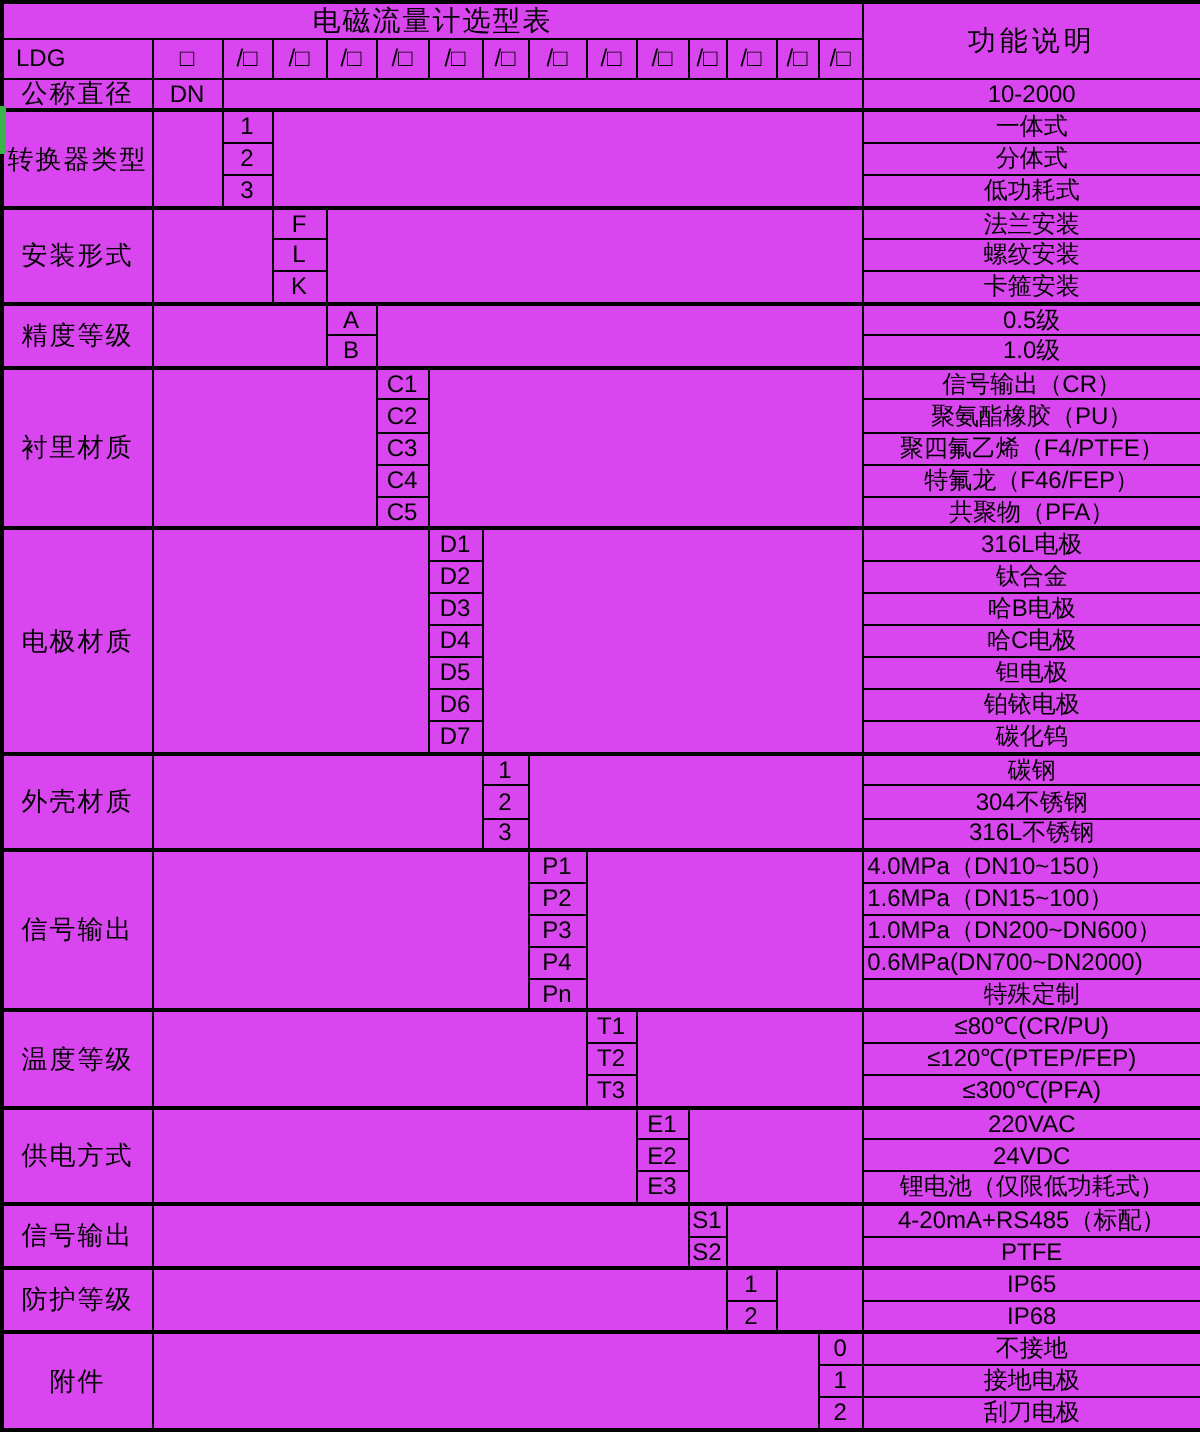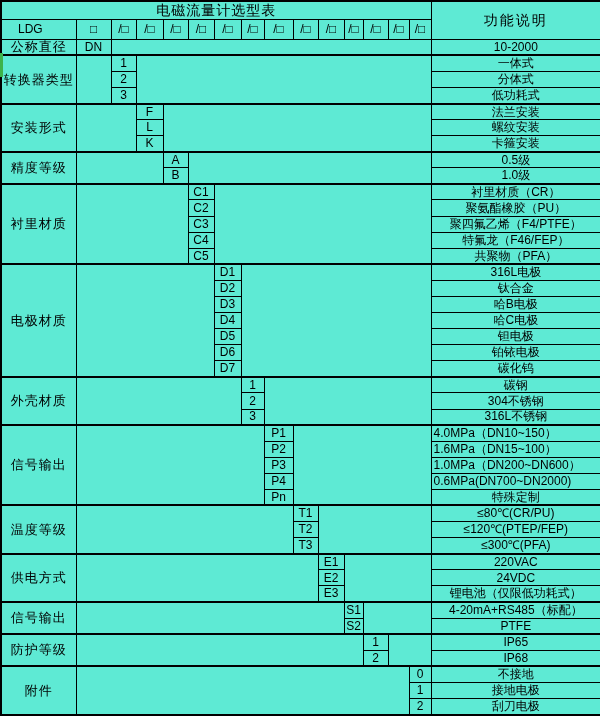--- a/index.html
+++ b/index.html
@@ -1,23 +1,23 @@
 <!DOCTYPE html>
 <html><head>
 <meta charset="utf-8">
 <style>
   html,body{margin:0;padding:0;background:#fff;}
-  .page{position:relative;width:600px;height:716px;background:#5eead4;font-family:"Liberation Sans",sans-serif;color:#000;}
+  .page{position:relative;width:600px;height:716px;background:#d946ef;font-family:"Liberation Sans",sans-serif;color:#000;}
   table.sel{border-collapse:collapse;table-layout:fixed;width:600px;height:716px;border:2px solid #000;}
   td{border:1px solid #000;padding:0;margin:0;text-align:center;vertical-align:middle;
      font-size:12px;line-height:1.05;overflow:hidden;white-space:nowrap;}
   td.title{font-size:14px;letter-spacing:1px;}
   td.rhead{font-size:14px;letter-spacing:2px;text-align:center;}
   td.lbl{font-size:13px;letter-spacing:1px;margin-top:20px;}
-  td.ldg{text-align:left;padding-left:16px;font-size:12px;}
+  td.ldg{text-align:left;padding-left:6px;font-size:12px;}
   td.slot{font-size:12px;}
   td.code{font-size:12px;}
   td.desc{font-size:12px;}
   td.la{text-align:left;padding-left:2px;}
   tr.gt>td{border-top:2px solid #000;}
   .green-mark{position:absolute;left:0;top:53px;width:3px;height:24px;background:#3db34b;z-index:5;}
 </style>
 </head>
 <body>
 
@@ -117,21 +117,21 @@
     <tr style="height:16px">
       <td class="code">B</td>
       <td class="desc">1.0级</td>
     </tr>
 
     <tr class="gt" style="height:16px">
       <td class="lbl" rowspan="5">衬里材质</td>
       <td rowspan="5" colspan="4"></td>
       <td class="code">C1</td>
       <td rowspan="5" colspan="9"></td>
-      <td class="desc">衬里材质（CR）</td>
+      <td class="desc">信号输出（CR）</td>
     </tr>
     <tr style="height:16px">
       <td class="code">C2</td>
       <td class="desc">聚氨酯橡胶（PU）</td>
     </tr>
     <tr style="height:16px">
       <td class="code">C3</td>
       <td class="desc">聚四氟乙烯（F4/PTFE）</td>
     </tr>
     <tr style="height:16px">

